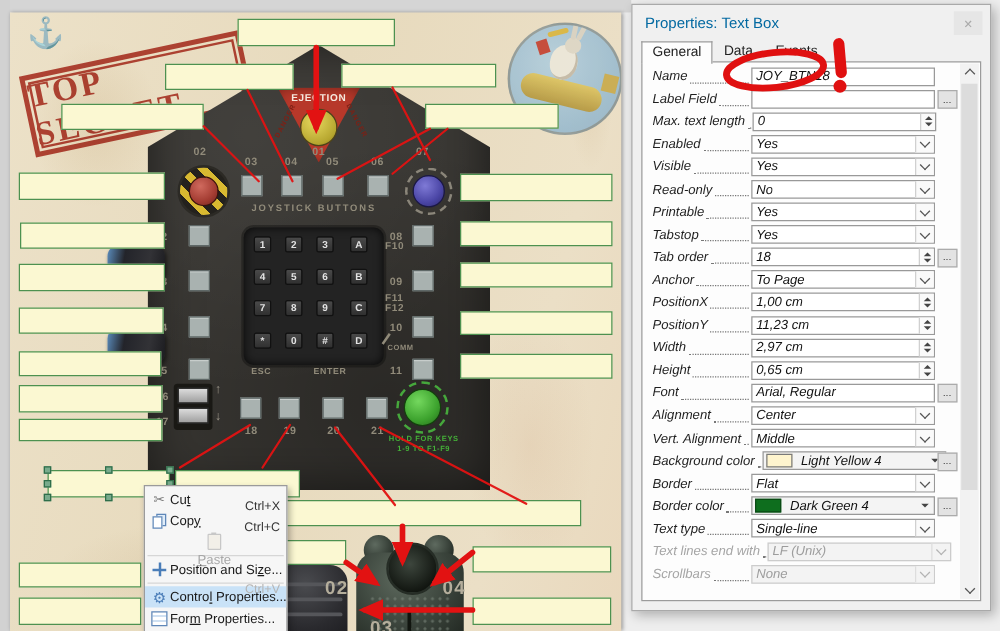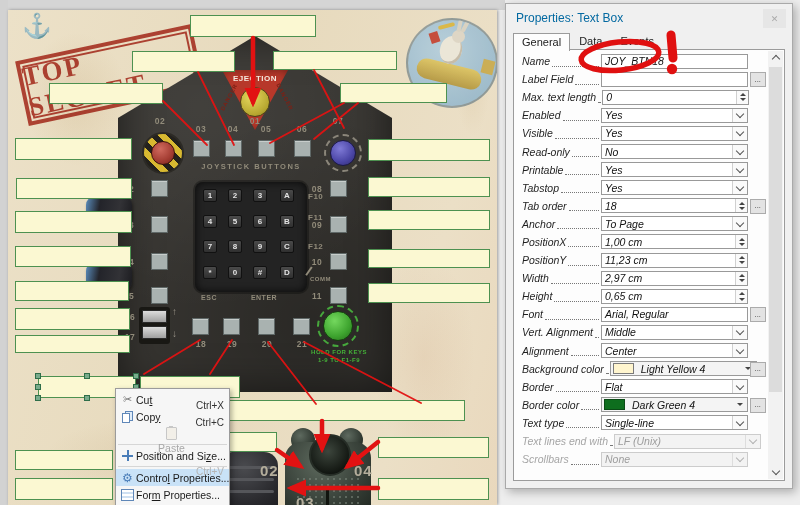--- a/index.html
+++ b/index.html
@@ -244,21 +244,21 @@
         <div class="key" style="left: 58px; top: 58px; position: absolute;">9</div>
         <div class="key" style="left: 85px; top: 58px; position: absolute;">C</div>
         <div class="key" style="left: 8px; top: 84px; position: absolute;">*</div>
         <div class="key" style="left: 33px; top: 84px; position: absolute;">0</div>
         <div class="key" style="left: 58px; top: 84px; position: absolute;">#</div>
         <div class="key" style="left: 85px; top: 84px; position: absolute;">D</div>
       </div>
       <div class="stencil" style="left: 78px; top: 258px; width: 26px; font-size: 7px;">ESC</div>
       <div class="stencil" style="left: 128px; top: 258px; width: 36px; font-size: 7px;">ENTER</div>
       <div class="stencil" style="left: 190px; top: 156px; width: 30px; font-size: 8px; text-align: left;">F10</div>
-      <div class="stencil" style="left: 190px; top: 177px; width: 30px; font-size: 8px; text-align: left;">F11</div>
+      <div class="stencil" style="left: 190px; top: 198px; width: 30px; font-size: 8px; text-align: left;">F11</div>
       <div class="stencil" style="left: 190px; top: 206px; width: 30px; font-size: 8px; text-align: left;">F12</div>
       <div class="stencil" style="left: 192px; top: 240px; width: 30px; font-size: 6px; text-align: left;">COMM</div>
       <div style="left: 190px; top: 230px; width: 1.5px; height: 10px; background: rgb(145, 139, 122); transform: rotate(35deg);"></div>
       <div class="toggle-recess"></div>
       <div class="toggle" style="top: 274px;"></div>
       <div class="toggle" style="top: 290px;"></div>
       <div class="arrowglyph" style="left: 54px; top: 270px;">↑</div>
       <div class="arrowglyph" style="left: 54px; top: 292px;">↓</div>
       <div class="stencil" style="left: 4px; top: 276px; width: 16px; font-size: 8.5px;">16</div>
       <div class="stencil" style="left: 4px; top: 296px; width: 16px; font-size: 8.5px;">17</div>
@@ -581,34 +581,34 @@
         </div>
         <div class="prow">
           <div class="plabel">Font</div>
           <div class="leader"></div>
           <div class="ctl">
             <div class="val">Arial, Regular</div>
           </div>
           <div class="more">...</div>
         </div>
         <div class="prow">
+          <div class="plabel">Alignment</div>
+          <div class="leader"></div>
+          <div class="ctl">
+            <div class="val">Center</div>
+            <div class="dd">
+              <div class="chev"></div>
+            </div>
+          </div>
+        </div>
+        <div class="prow">
           <div class="plabel">Vert. Alignment</div>
           <div class="leader"></div>
           <div class="ctl">
             <div class="val">Middle</div>
-            <div class="dd">
-              <div class="chev"></div>
-            </div>
-          </div>
-        </div>
-        <div class="prow">
-          <div class="plabel">Alignment</div>
-          <div class="leader"></div>
-          <div class="ctl">
-            <div class="val">Center</div>
             <div class="dd">
               <div class="chev"></div>
             </div>
           </div>
         </div>
         <div class="prow">
           <div class="plabel">Background color</div>
           <div class="leader"></div>
           <div class="ctl clr">
             <div class="swatch" style="background: rgb(255, 245, 206); border-color: rgb(122, 122, 122);"></div>

